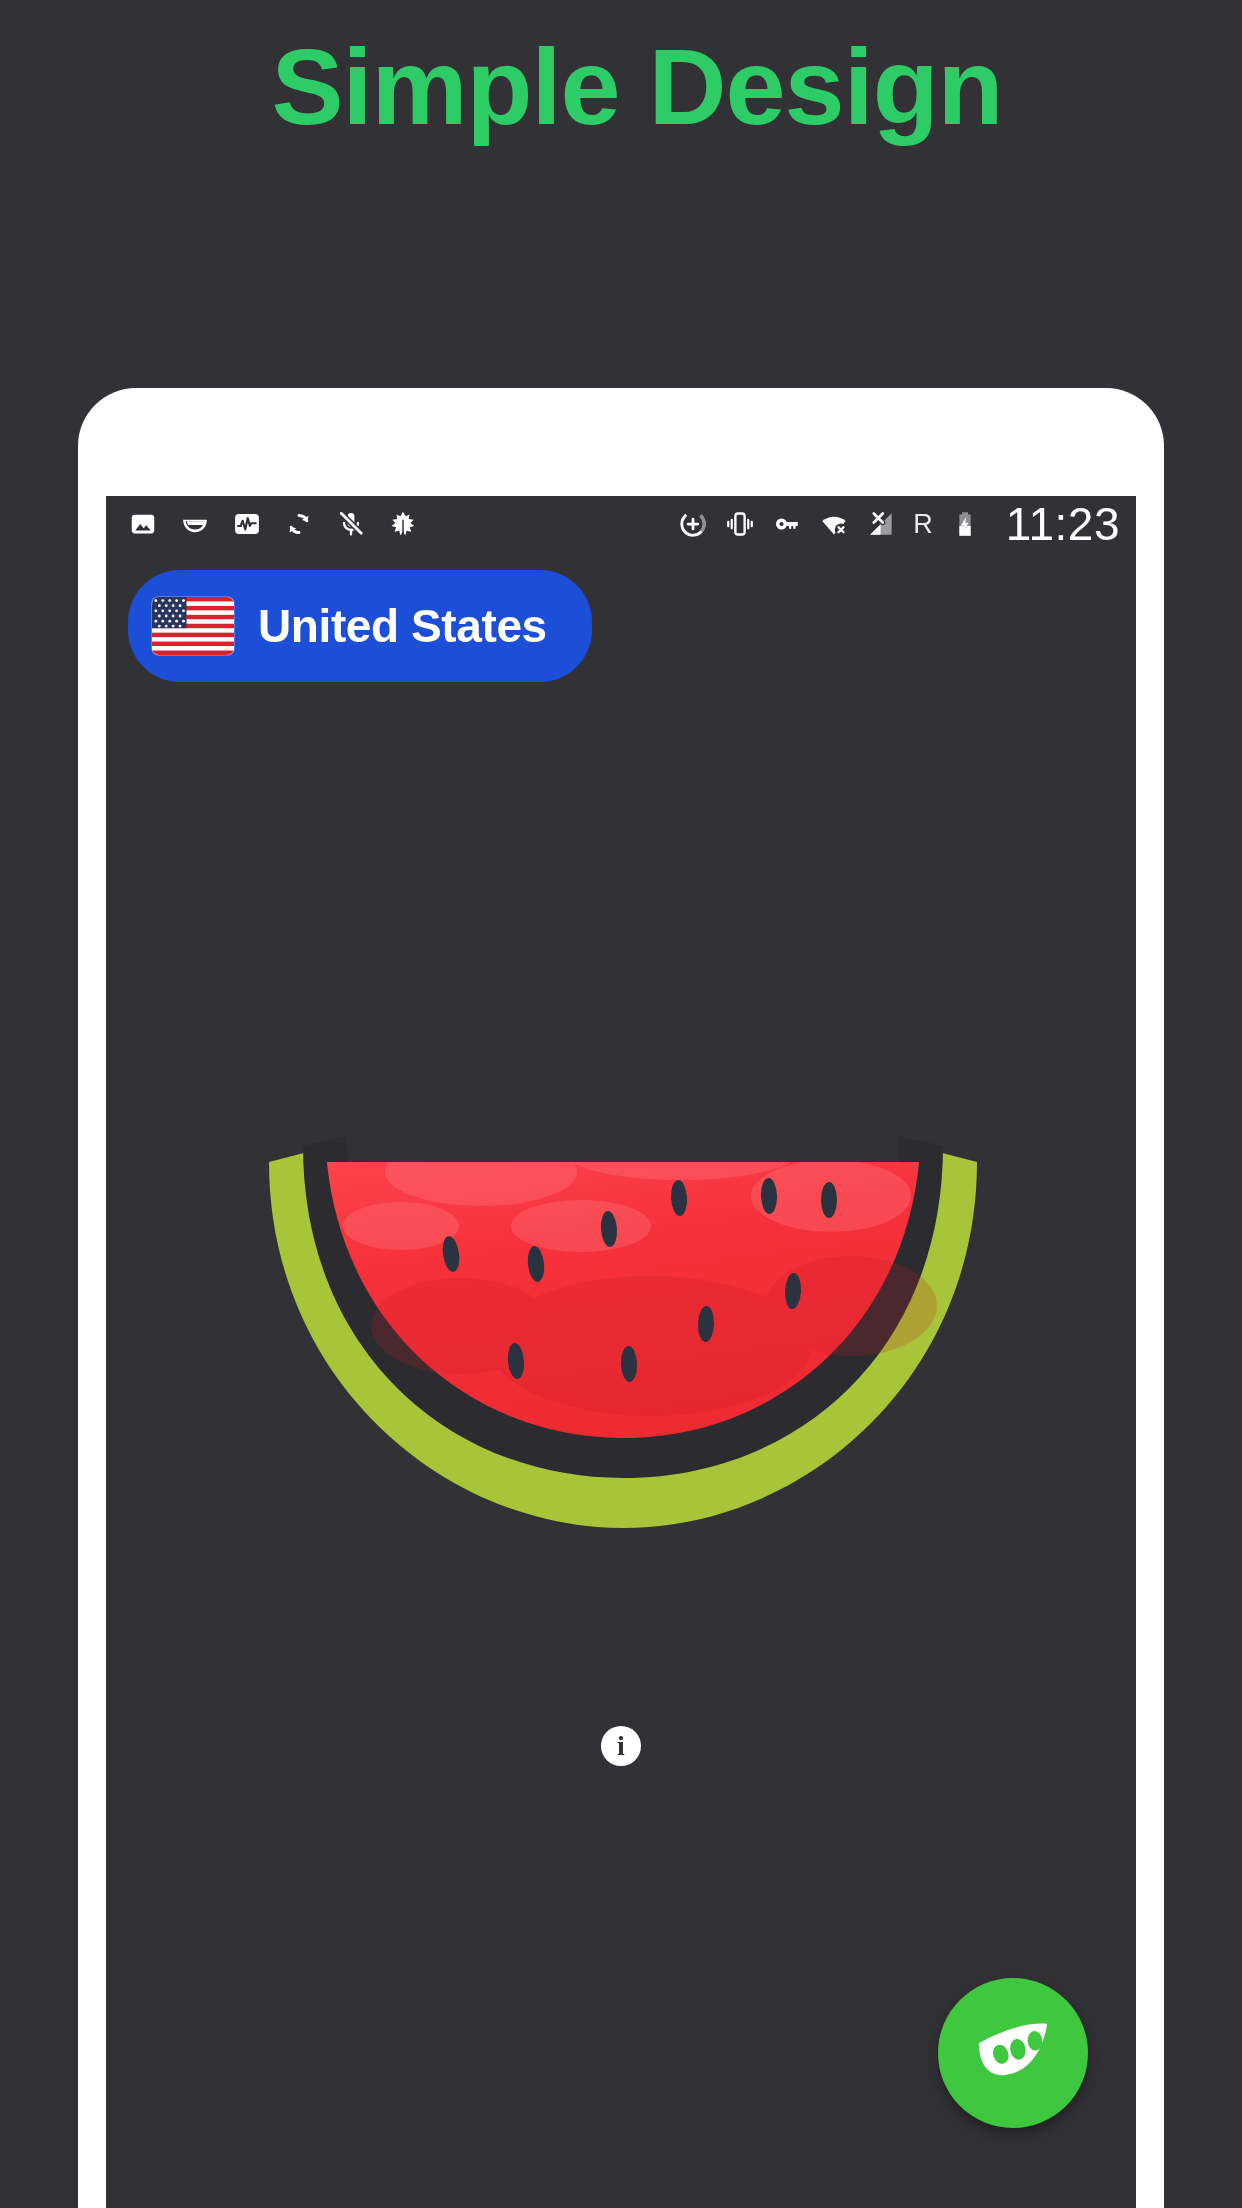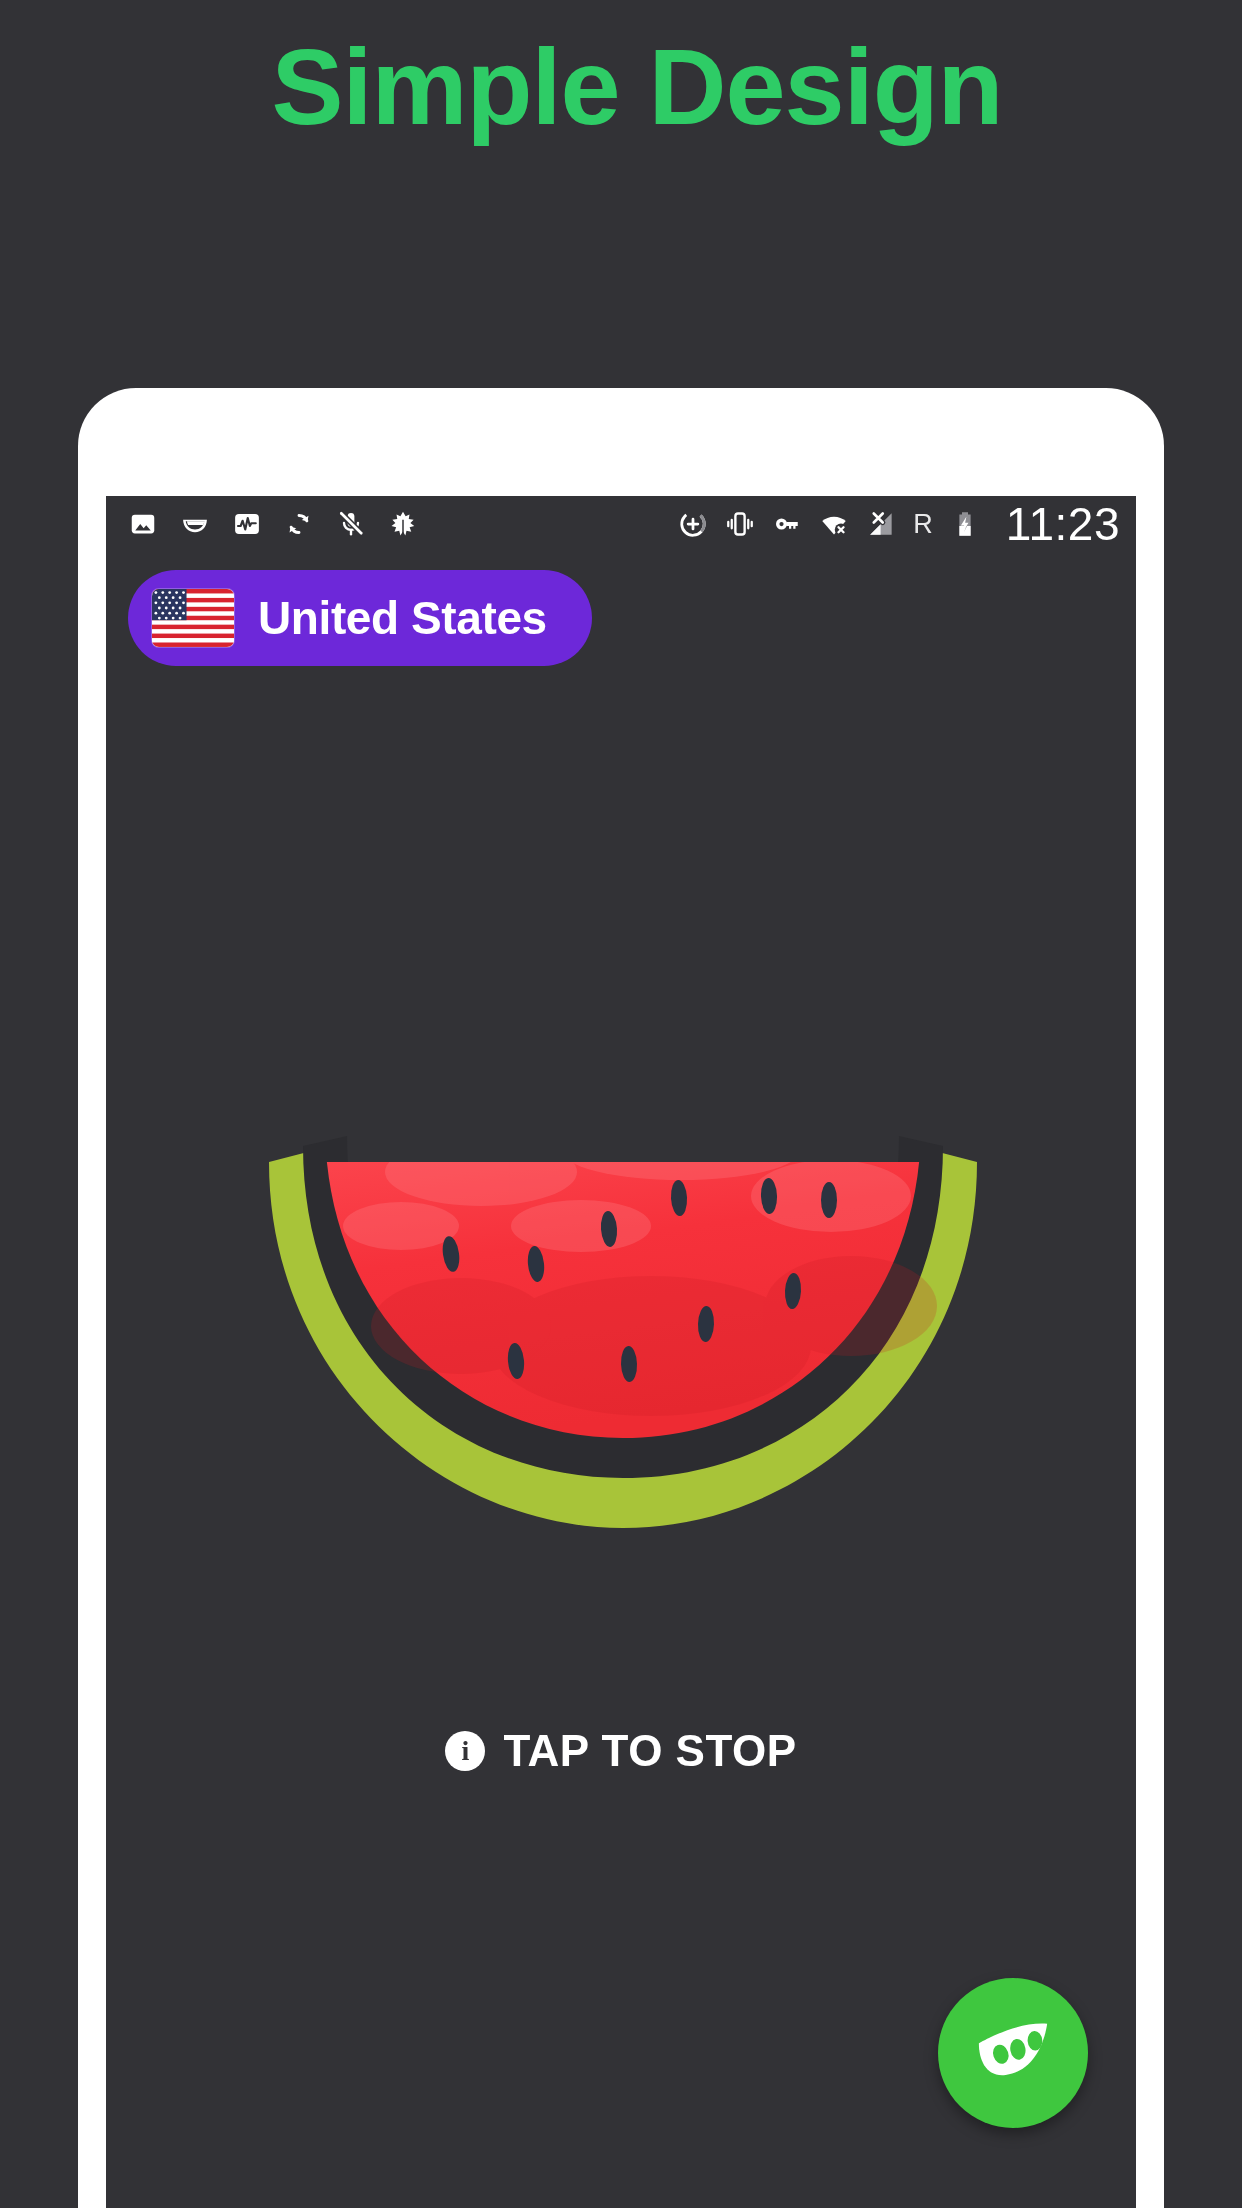--- a/index.html
+++ b/index.html
@@ -102,23 +102,23 @@
     line-height: 1;
     margin-left: 9px;
     letter-spacing: 0.5px;
   }
 
   
   .country-pill {
     position: absolute;
     left: 22px;
     top: 74px;
-    height: 96px;
+    height: 112px;
     min-width: 464px;
-    background: #6d28d9;
+    background: #1d4ed8;
     border-radius: 52px;
     display: flex;
     align-items: center;
     padding: 0 42px 0 24px;
     gap: 24px;
     cursor: pointer;
   }
   .flag {
     width: 82px;
     height: 58px;
@@ -434,21 +434,20 @@
           <ellipse cx="542" cy="215" rx="8" ry="18" transform="rotate(3 542 215)"></ellipse>
           <ellipse cx="455" cy="248" rx="8" ry="18" transform="rotate(2 455 248)"></ellipse>
           <ellipse cx="265" cy="285" rx="8" ry="18" transform="rotate(-5 265 285)"></ellipse>
           <ellipse cx="378" cy="288" rx="8" ry="18" transform="rotate(-2 378 288)"></ellipse>
         </g>
       </svg>
     </div>
 
     <div class="tap-row">
       <span class="info-badge">i</span>
-      <span class="tap-label">TAP TO STOP</span>
     </div>
 
 
     <button class="fab">
       <span>
         <svg viewBox="0 0 64 64">
           <path d="M4 24 C4 24, 34 6, 60 8 C60 8, 56 46, 26 50 C10 52, 4 38, 4 24 Z" fill="#FFFFFF"></path>
           <g fill="#3FC73F">
             <ellipse cx="22" cy="33" rx="6.2" ry="8" transform="rotate(-18 22 33)"></ellipse>
             <ellipse cx="36" cy="29" rx="6.2" ry="8.6" transform="rotate(-10 36 29)"></ellipse>

